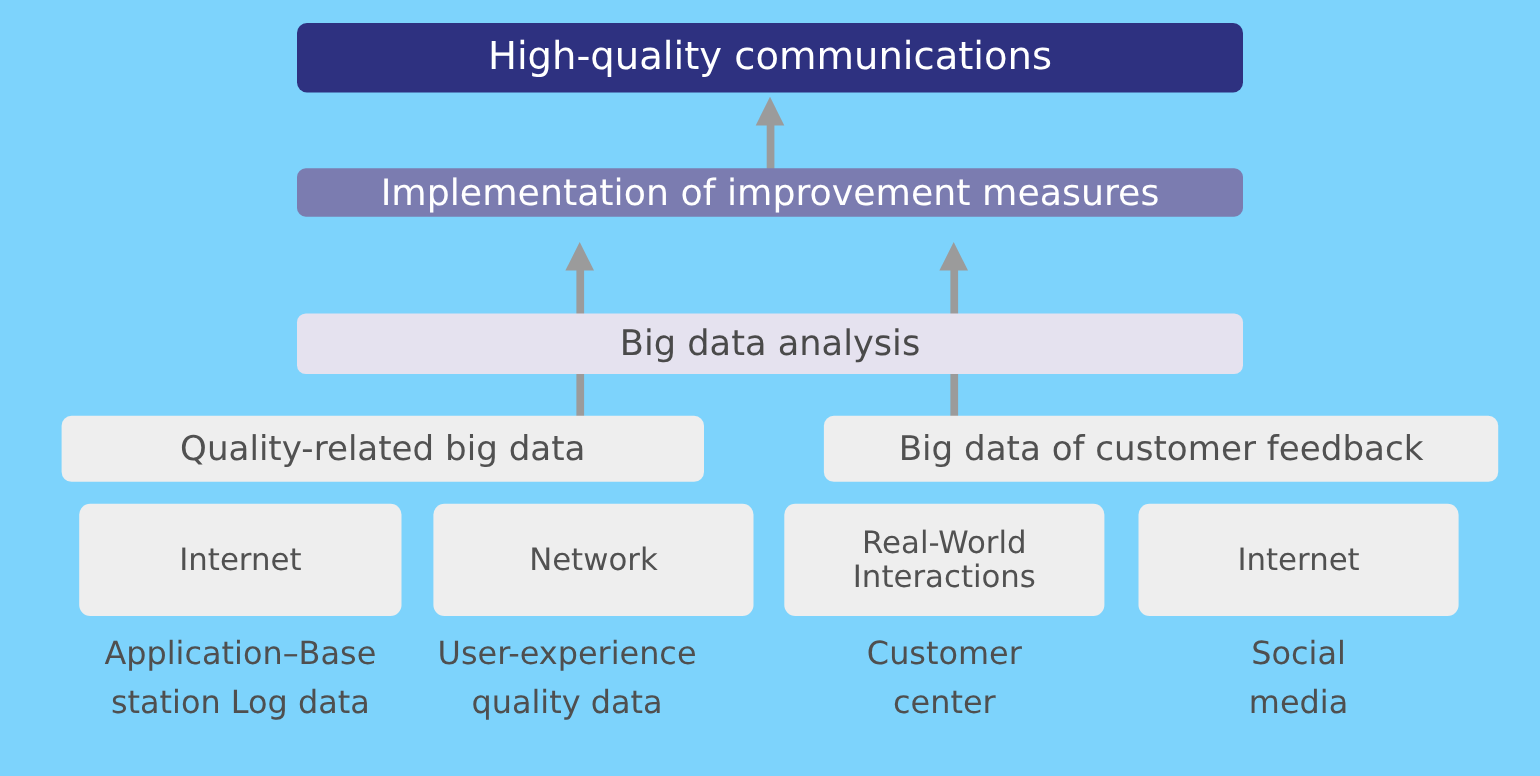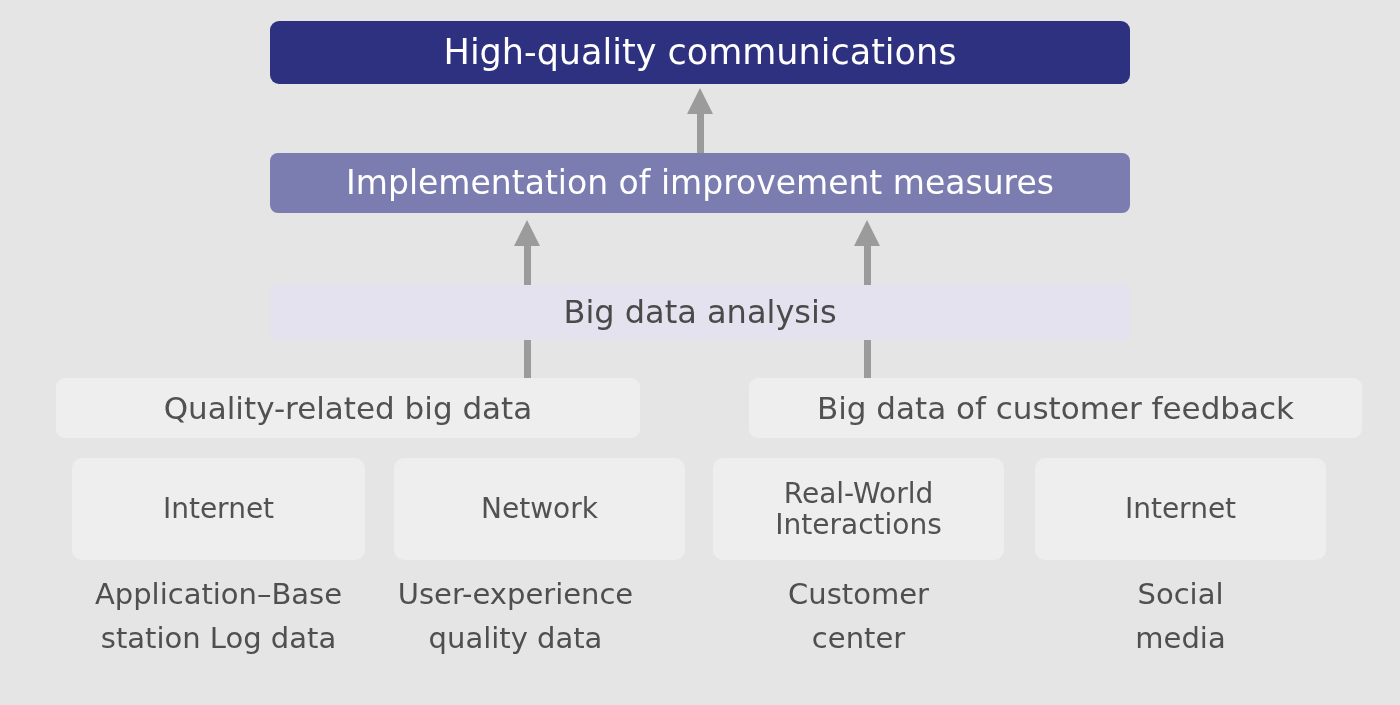--- a/index.html
+++ b/index.html
@@ -7,21 +7,21 @@
     padding: 0;
     background: #ffffff;
   }
   body {
     font-family: "DejaVu Sans", sans-serif;
   }
   #canvas {
     position: relative;
     width: 1400px;
     height: 705px;
-    background: #e5e5e5;
+    background: #7dd3fc;
     overflow: hidden;
   }
   .box {
     position: absolute;
     display: flex;
     align-items: center;
     justify-content: center;
     text-align: center;
     box-sizing: border-box;
     line-height: 1.12;
@@ -37,21 +37,21 @@
     border-radius: 9px;
     color: #ffffff;
     font-size: 35px;
   }
 
   
   .tier-second {
     left: 270px;
     top: 153px;
     width: 860px;
-    height: 60px;
+    height: 44px;
     background: #7b7cb0;
     border-radius: 8px;
     color: #ffffff;
     font-size: 33px;
   }
 
   
   .tier-third {
     left: 270px;
     top: 285px;

